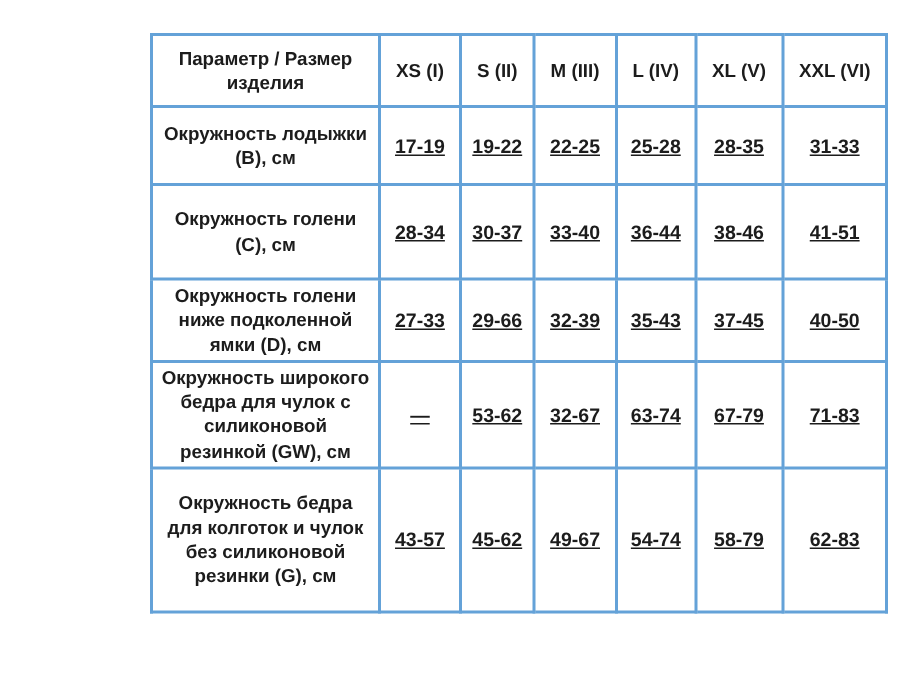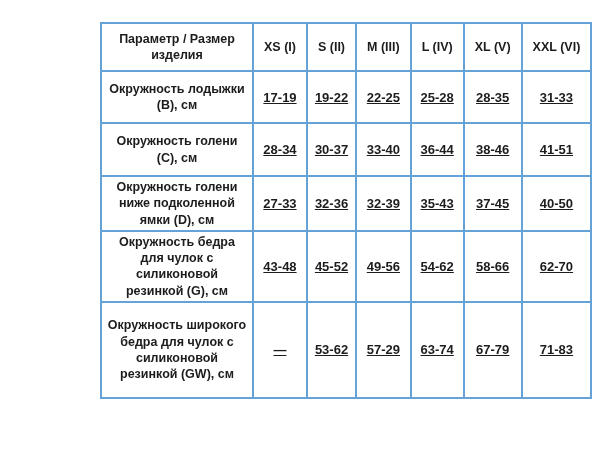--- a/index.html
+++ b/index.html
@@ -40,21 +40,21 @@
     line-height:1.3;
     padding:2px 4px;
   }
   .size-table td.val{
     font-size:13px;
     padding:2px 0;
     text-decoration:underline;
   }
   thead tr{height:48px;}
   tbody tr:nth-child(1){height:52px;margin-left:24px;}
-  tbody tr:nth-child(2){height:53px;}
+  tbody tr:nth-child(2){height:63px;}
   tbody tr:nth-child(3){height:53px;}
   tbody tr:nth-child(4){height:64px;}
   tbody tr:nth-child(5){height:96px;}
   tbody tr:nth-child(6){height:64px;}
 </style>
 </head>
 <body>
 
 <table class="size-table">
   <colgroup>
@@ -92,38 +92,38 @@
       <td class="val">28-34</td>
       <td class="val">30-37</td>
       <td class="val">33-40</td>
       <td class="val">36-44</td>
       <td class="val">38-46</td>
       <td class="val">41-51</td>
     </tr>
     <tr>
       <td class="label">Окружность голени ниже подколенной ямки (D), см</td>
       <td class="val">27-33</td>
-      <td class="val">32-36</td>
+      <td class="val">29-66</td>
       <td class="val">32-39</td>
       <td class="val">35-43</td>
       <td class="val">37-45</td>
       <td class="val">40-50</td>
     </tr>
     <tr>
-      <td class="label">Окружность бедра для чулок с силиконовой резинкой (G), см</td>
-      <td class="val">43-48</td>
-      <td class="val">45-52</td>
-      <td class="val">49-56</td>
-      <td class="val">54-62</td>
-      <td class="val">58-66</td>
-      <td class="val">62-70</td>
-    </tr>
-    <tr>
       <td class="label">Окружность широкого бедра для чулок с силиконовой резинкой (GW), см</td>
       <td class="val">—</td>
       <td class="val">53-62</td>
-      <td class="val">57-29</td>
+      <td class="val">32-67</td>
       <td class="val">63-74</td>
       <td class="val">67-79</td>
       <td class="val">71-83</td>
+    </tr>
+    <tr>
+      <td class="label">Окружность бедра для колготок и чулок без силиконовой резинки (G), см</td>
+      <td class="val">43-57</td>
+      <td class="val">45-62</td>
+      <td class="val">49-67</td>
+      <td class="val">54-74</td>
+      <td class="val">58-79</td>
+      <td class="val">62-83</td>
     </tr>
   </tbody>
 </table>
 
 </body></html>

